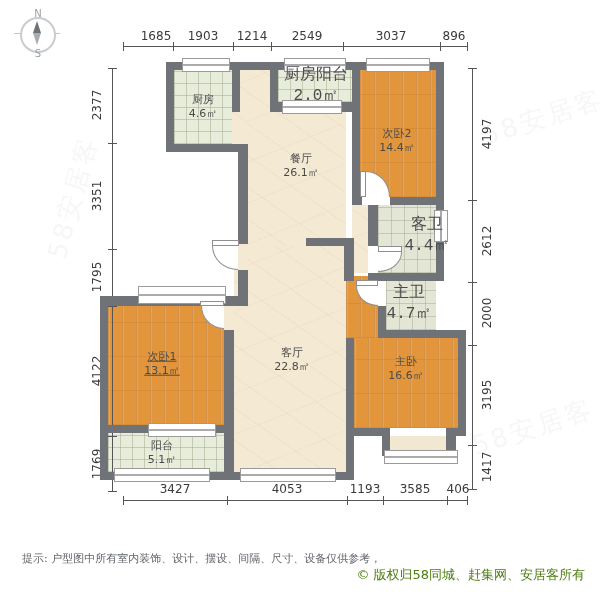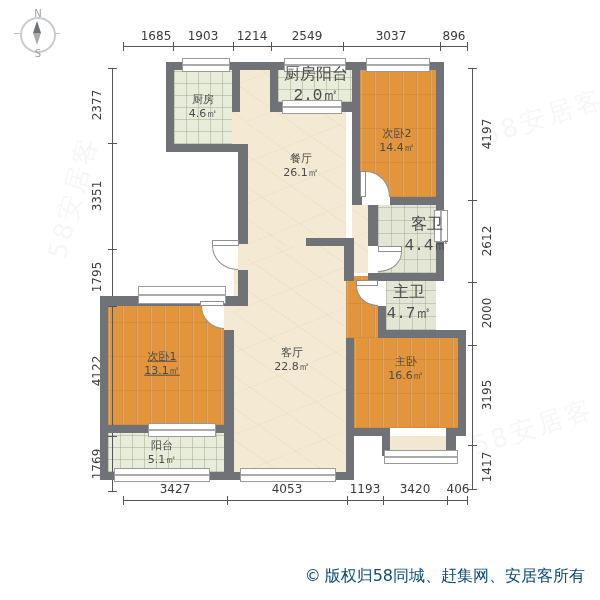--- a/index.html
+++ b/index.html
@@ -55,21 +55,21 @@
   #compass .tickw{left:0;} #compass .ticke{left:40px;}
   #compass .ndl-t{position:absolute;left:19px;top:15px;width:0;height:0;
     border-left:4px solid transparent;border-right:4px solid transparent;border-bottom:12px solid #6d7277;}
   #compass .ndl-b{position:absolute;left:19px;top:27px;width:0;height:0;
     border-left:4px solid transparent;border-right:4px solid transparent;border-top:12px solid #a8adb1;}
 
   .wm{position:absolute;color:#444;opacity:.045;font-size:26px;letter-spacing:3px;
       transform:rotate(-18deg);z-index:0;white-space:nowrap;}
 
   #notes{position:absolute;left:22px;top:552px;color:#5f6368;font-size:11px;line-height:14.5px;z-index:6;}
-  #copyright{position:absolute;right:15px;top:566px;color:#0c4a6e;font-size:16px;z-index:6;}
+  #copyright{position:absolute;right:15px;top:566px;color:#4d7c0f;font-size:13px;z-index:6;}
   #copyright .sym{margin-right:4px;}
 </style>
 </head>
 <body>
 
 <div id="canvas">
 
   <div class="wm" style="left:480px;top:100px;">58安居客</div>
   <div class="wm" style="left:250px;top:300px;">58安居客</div>
   <div class="wm" style="left:470px;top:410px;">58安居客</div>
@@ -241,22 +241,23 @@
   <div class="dline" style="left:123px;top:500px;width:345px;height:1px;"></div>
   <div class="tick" style="left:123px;top:496px;width:1px;height:9px;"></div>
   <div class="tick" style="left:227px;top:496px;width:1px;height:9px;"></div>
   <div class="tick" style="left:347px;top:496px;width:1px;height:9px;"></div>
   <div class="tick" style="left:383px;top:496px;width:1px;height:9px;"></div>
   <div class="tick" style="left:447px;top:496px;width:1px;height:9px;"></div>
   <div class="tick" style="left:467px;top:496px;width:1px;height:9px;"></div>
   <div class="dlabel" style="left:175px;top:489px;">3427</div>
   <div class="dlabel" style="left:287px;top:489px;">4053</div>
   <div class="dlabel" style="left:365px;top:489px;">1193</div>
-  <div class="dlabel" style="left:415px;top:489px;">3420</div>
+  <div class="dlabel" style="left:415px;top:489px;">3585</div>
   <div class="dlabel" style="left:458px;top:489px;">406</div>
 
   <div id="notes">
+    <div>提示: 户型图中所有室内装饰、设计、摆设、间隔、尺寸、设备仅供参考，</div>
   </div>
   <div id="copyright">
     <span class="sym">©</span><span>版权归58同城、赶集网、安居客所有</span>
   </div>
 
 </div>
 
 </body></html>

